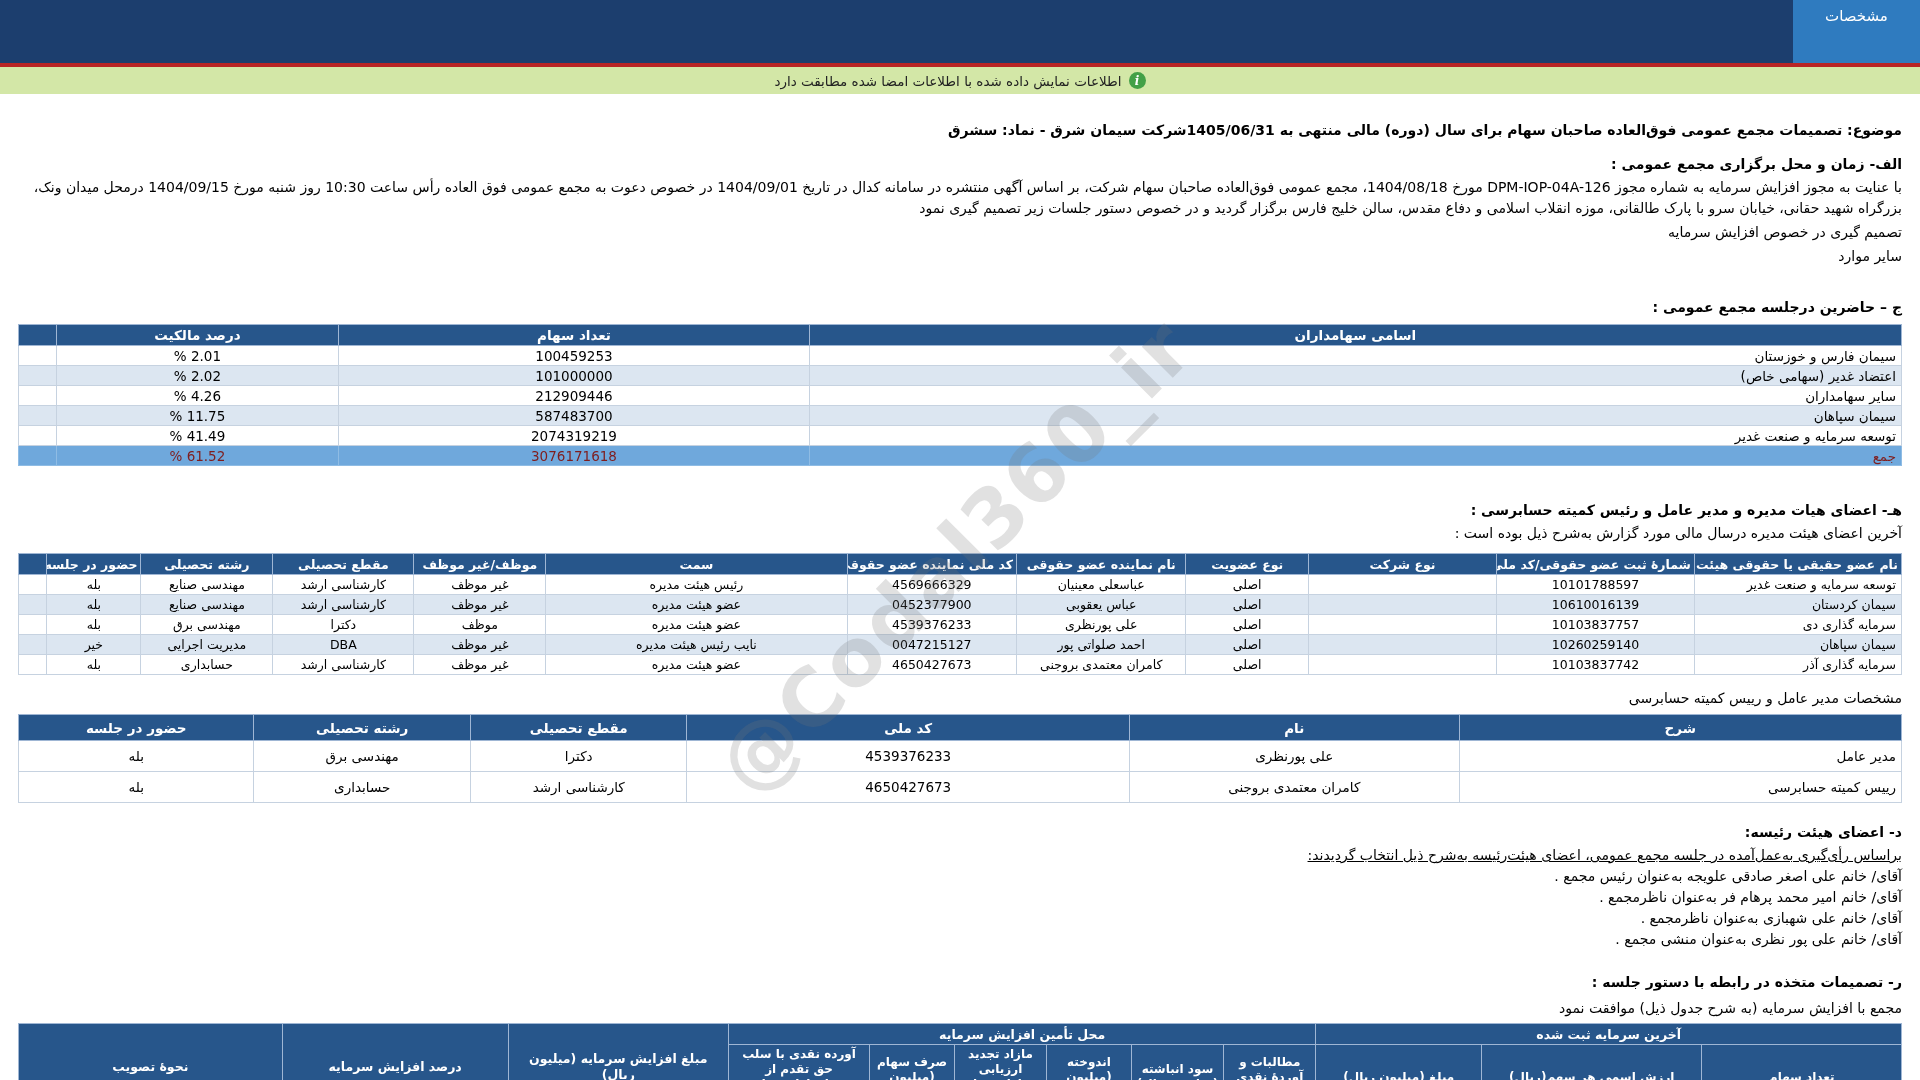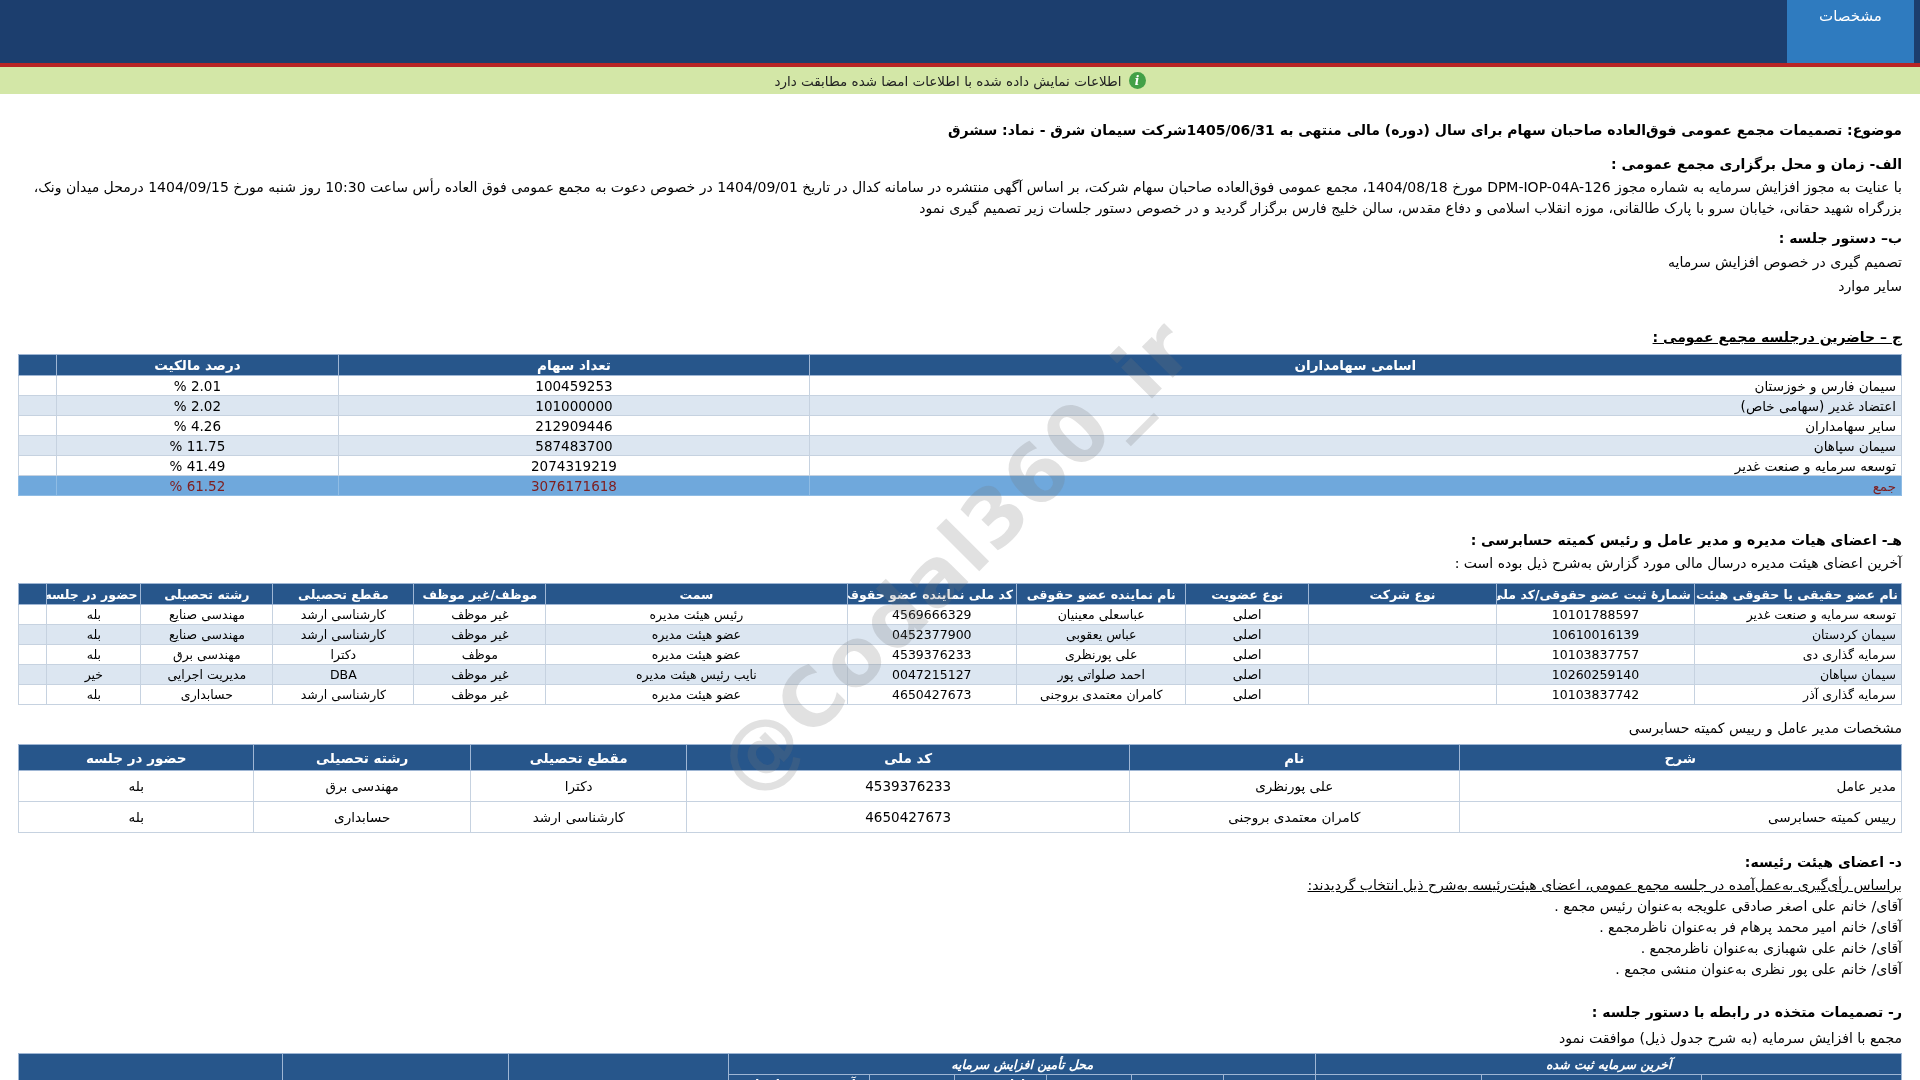--- a/index.html
+++ b/index.html
@@ -1,41 +1,41 @@
 <!DOCTYPE html>
 <html lang="fa" dir="rtl"><head>
 <meta charset="utf-8">
 <style>
   * { margin:0; padding:0; box-sizing:border-box; }
   html,body { width:1920px; height:1080px; overflow:hidden; }
   body { font-family:"DejaVu Sans","Liberation Sans",sans-serif; direction:rtl; background:#fff; color:#000; }
 
   .app-header { position:relative; height:67px; background:#1c3e6e; border-bottom:4px solid #b82525; }
-  .header-tab { position:absolute; top:0; right:6px; width:127px; height:63px; background:#2f7bbf; color:#fff;
+  .header-tab { position:absolute; top:0; right:0; width:127px; height:63px; background:#2f7bbf; color:#fff;
                 font-size:15px; text-align:center; padding-top:7px; cursor:pointer; }
 
   .notice-bar { height:27px; background:#d3e7a7; display:flex; align-items:center; justify-content:center;
                 gap:7px; font-size:13.5px; color:#222; }
   .info-icon { flex:0 0 auto; width:17px; height:17px; border-radius:50%; background:#43a047; color:#fff;
                font-size:12px; font-weight:bold; font-style:italic; display:inline-flex; align-items:center;
                justify-content:center; font-family:"DejaVu Serif",serif; }
 
   .content { position:relative; padding:0 18px; }
   .watermark { position:absolute; top:390px; left:640px; transform:rotate(-45deg); font-size:80px; font-weight:bold;
                color:rgba(120,120,120,0.22); letter-spacing:2px; white-space:nowrap; direction:ltr;
                pointer-events:none; z-index:40; }
 
   p.txt { font-size:14px; line-height:1.5; }
   .b { font-weight:bold; }
   .subject { margin-top:26px; font-size:14.5px; }
   .h-a { margin-top:13px; }
   .body-a { margin-top:2px; }
   .h-b { margin-top:9px; }
   .item-b { margin-top:3px; }
-  .h-c { margin-top:30px;text-decoration:underline; }
+  .h-c { margin-top:30px; }
   .h-e { margin-top:34px; }
   .sub-e { margin-top:2px; }
   .h-ceo { margin-top:13px; }
   .h-d { margin-top:19px; }
   .sub-d { margin-top:2px;text-decoration:underline; }
   .line-d { line-height:1.3; font-size:13.5px; }
   .h-r { margin-top:22px; }
   .sub-r { margin-top:5px; }
 
   table.tbl { width:100%; border-collapse:collapse; table-layout:fixed; }
@@ -54,21 +54,21 @@
   .t-board td { height:20px; }
 
   .tr-total td { background:#6fa8dc !important; color:#7f1d1d; border-color:#8fbce4; }
 
   .t-ceo { margin-top:5px; font-size:13.5px; }
   .t-ceo th { height:26px; }
   .t-ceo td { height:31px; }
   .t-ceo tbody tr:nth-child(even){ background:#fff; }
 
   .t-cap { margin-top:4px; }
-  .t-cap thead tr.grp th { height:21px; font-size:12.5px;font-style:italic; }
+  .t-cap thead tr.grp th { height:21px; font-size:12.5px; }
   .t-cap thead tr.sub th, .t-cap thead th[rowspan] { font-size:12px; height:38px; white-space:normal;
         line-height:1.25; vertical-align:middle; }
 </style>
 </head>
 <body>
 
 <header class="app-header">
   <div class="header-tab">مشخصات</div>
 </header>
 
@@ -78,21 +78,20 @@
 </div>
 
 <main class="content">
   <div class="watermark">@Codal360_ir</div>
 
   <p class="txt b subject">موضوع: تصمیمات مجمع عمومی فوق‌العاده صاحبان سهام برای سال (دوره) مالی منتهی به 1405/06/31شرکت سیمان شرق - نماد: سشرق</p>
 
   <p class="txt b h-a">الف- زمان و محل برگزاری مجمع عمومی :</p>
   <p class="txt body-a">با عنایت به مجوز افزایش سرمایه به شماره مجوز DPM-IOP-04A-126 مورخ 1404/08/18، مجمع عمومی فوق‌العاده صاحبان سهام شرکت، بر اساس آگهی منتشره در سامانه کدال در تاریخ 1404/09/01 در خصوص دعوت به مجمع عمومی فوق العاده رأس ساعت 10:30 روز شنبه مورخ 1404/09/15 درمحل میدان ونک، بزرگراه شهید حقانی، خیابان سرو با پارک طالقانی، موزه انقلاب اسلامی و دفاع مقدس، سالن خلیج فارس برگزار گردید و در خصوص دستور جلسات زیر تصمیم گیری نمود</p>
 
-  <p class="txt b h-b">ب– دستور جلسه :</p>
   <p class="txt item-b">تصمیم گیری در خصوص افزایش سرمایه</p>
   <p class="txt item-b">سایر موارد</p>
 
   <p class="txt b h-c">ج – حاضرین درجلسه مجمع عمومی :</p>
 
   <table class="tbl t-share">
     <colgroup>
         <col style="width:58%">
         <col style="width:25%">
         <col style="width:15%">

